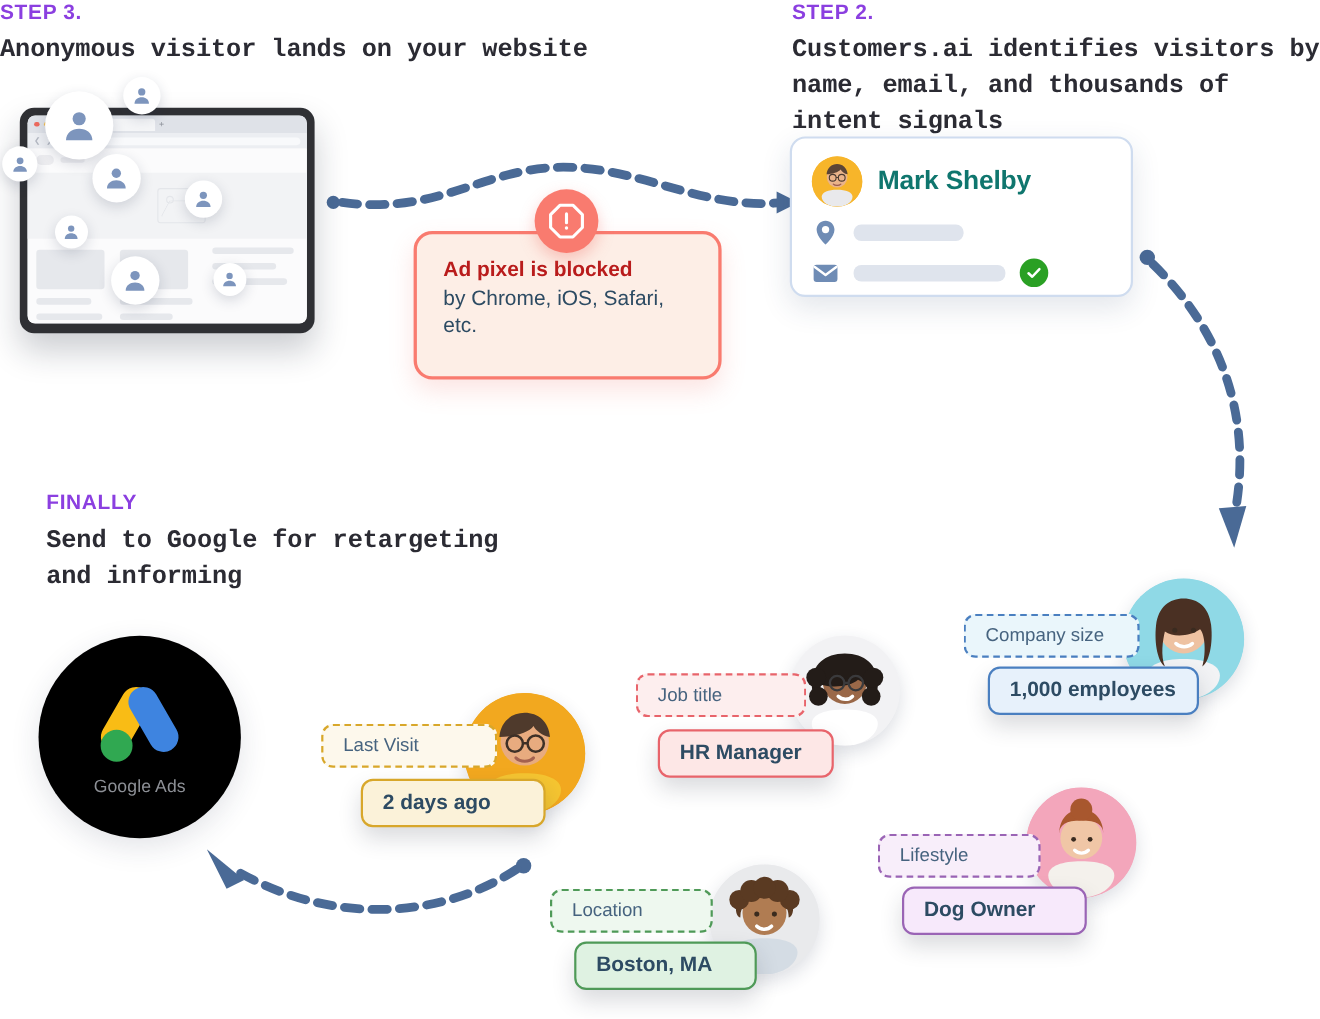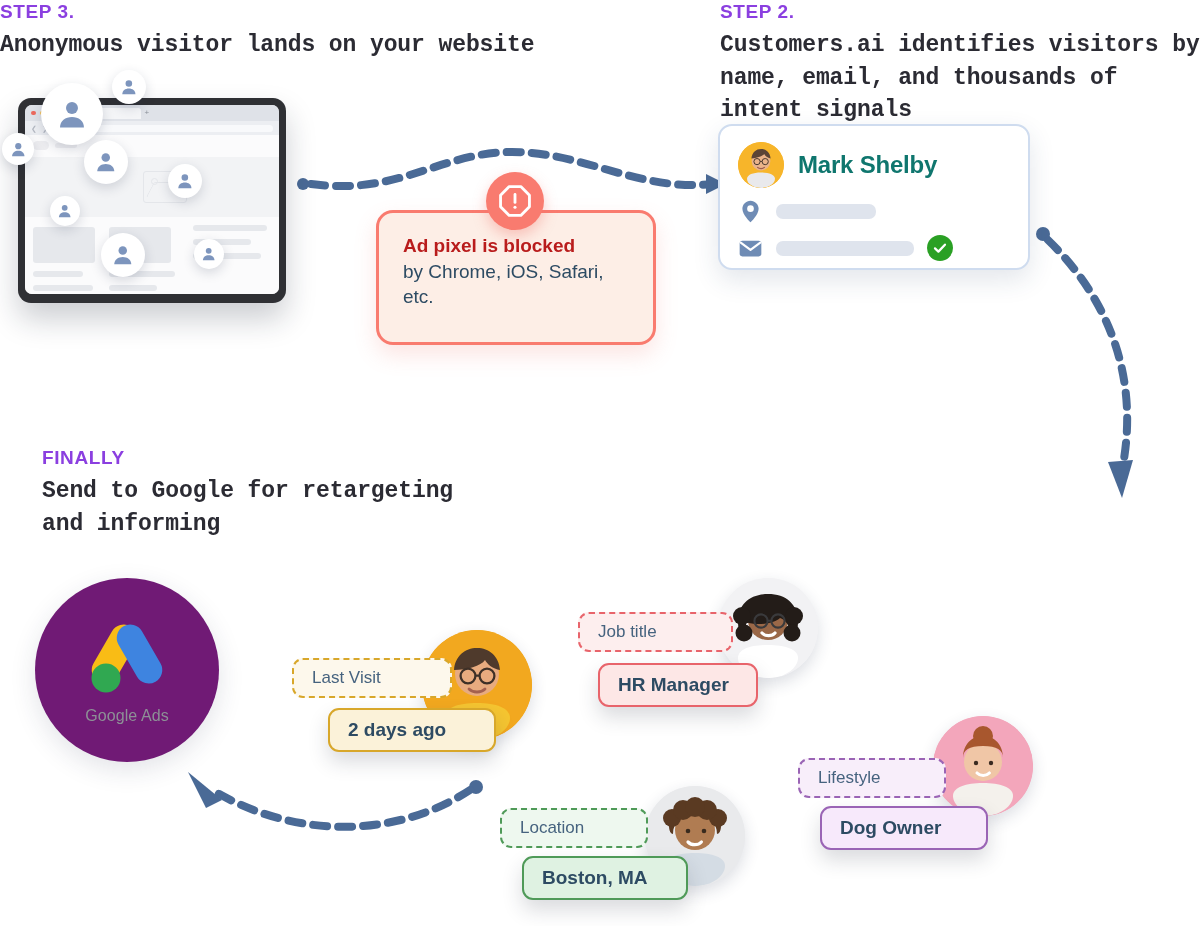--- a/index.html
+++ b/index.html
@@ -99,21 +99,21 @@
   .field-icon { width: 25px; height: 25px; flex: 0 0 auto; color: #6f8cb5; }
   .field-bar { height: 15px; background: #dfe4ed; border-radius: 7px; }
   #verified-badge {
     width: 26px; height: 26px; border-radius: 50%; background: #2aa024;
     display: flex; align-items: center; justify-content: center; flex: 0 0 auto;
   }
 
   
   #google-ads {
     position: absolute; left: 35px; top: 578px; width: 184px; height: 184px;
-    border-radius: 50%; background: #701a75;
+    border-radius: 50%; background: #000000;
     box-shadow: 0 8px 26px rgba(40,50,80,.13);
     display: flex; flex-direction: column; align-items: center; justify-content: center;
   }
   #google-ads-label { font-size: 16px; color: #8d9096; margin-top: 7px; letter-spacing: .1px; }
 
   
   .pill-group { position: absolute; }
   .pill-photo {
     position: absolute; border-radius: 50%; overflow: hidden;
     box-shadow: 0 6px 16px rgba(40,50,80,.16);
@@ -358,20 +358,39 @@
       </svg>
     </div>
     <div class="pill-label" style="left:0px; top:34px; width:155px; background:#fdeeee; border-color:#e8646b;">
       <span>Job title</span>
     </div>
     <div class="pill-value" style="left:20px; top:85px; width:160px; background:#fde7e6; border-color:#e8646b;">
       <span>HR Manager</span>
     </div>
   </div>
 
+  <div class="pill-group" style="left:876px; top:526px; width:255px; height:145px;">
+    <div class="pill-photo" style="left:145px; top:0px; width:110px; height:110px; background:#8fd9e6;">
+      <svg viewBox="0 0 110 110" width="110" height="110">
+        <circle cx="55" cy="55" r="55" fill="#8fd9e6"></circle>
+        <path d="M55 110c-19 0-33-11-33-22 0-10 14-15 33-15s33 5 33 15c0 11-14 22-33 22z" fill="#f2f3f5"></path>
+        <circle cx="55" cy="46" r="22" fill="#eec2a2"></circle>
+        <path d="M30 42c2-16 12-24 25-24s23 8 25 24c2 18-2 34-8 38 4-14 2-30-2-34-8 6-24 8-32 2-2 8-4 22 0 32-6-4-10-20-8-38z" fill="#4a3023"></path>
+        <circle cx="47" cy="47" r="2.3" fill="#3a2b20"></circle>
+        <circle cx="64" cy="47" r="2.3" fill="#3a2b20"></circle>
+        <path d="M48 59c4 4 11 4 15 0" stroke="#ffffff" stroke-width="3.2" fill="none" stroke-linecap="round"></path>
+      </svg>
+    </div>
+    <div class="pill-label" style="left:0px; top:32px; width:160px; background:#eaf6fb; border-color:#4a7fc0;">
+      <span>Company size</span>
+    </div>
+    <div class="pill-value" style="left:22px; top:80px; width:192px; background:#e7f1fb; border-color:#4a7fc0;">
+      <span>1,000 employees</span>
+    </div>
+  </div>
 
   <div class="pill-group" style="left:500px; top:786px; width:245px; height:125px;">
     <div class="pill-photo" style="left:145px; top:0px; width:100px; height:100px; background:#e9eaec;">
       <svg viewBox="0 0 100 100" width="100" height="100">
         <circle cx="50" cy="50" r="50" fill="#e9eaec"></circle>
         <path d="M50 100c-17 0-30-10-30-20 0-9 13-13 30-13s30 4 30 13c0 10-13 20-30 20z" fill="#d4dce4"></path>
         <circle cx="50" cy="44" r="20" fill="#b07c52"></circle>
         <path d="M24 40c0-16 11-25 26-25s26 9 26 25c0 5-2 8-4 8 0-12-8-18-22-18s-22 6-22 18c-2 0-4-3-4-8z" fill="#5a3a22"></path>
         <circle cx="27" cy="32" r="9" fill="#5a3a22"></circle>
           <circle cx="73" cy="32" r="9" fill="#5a3a22"></circle>

